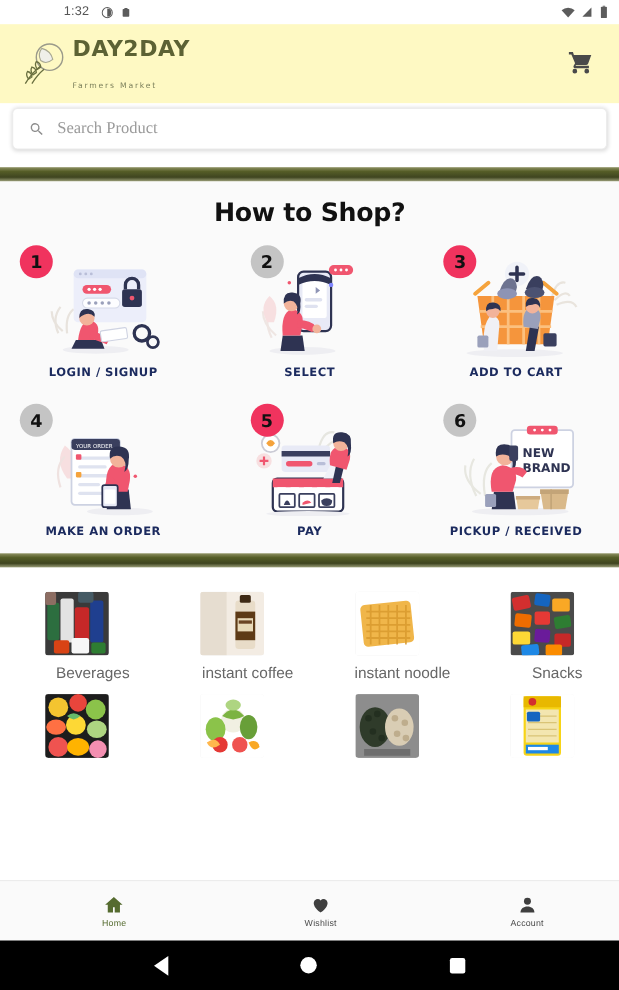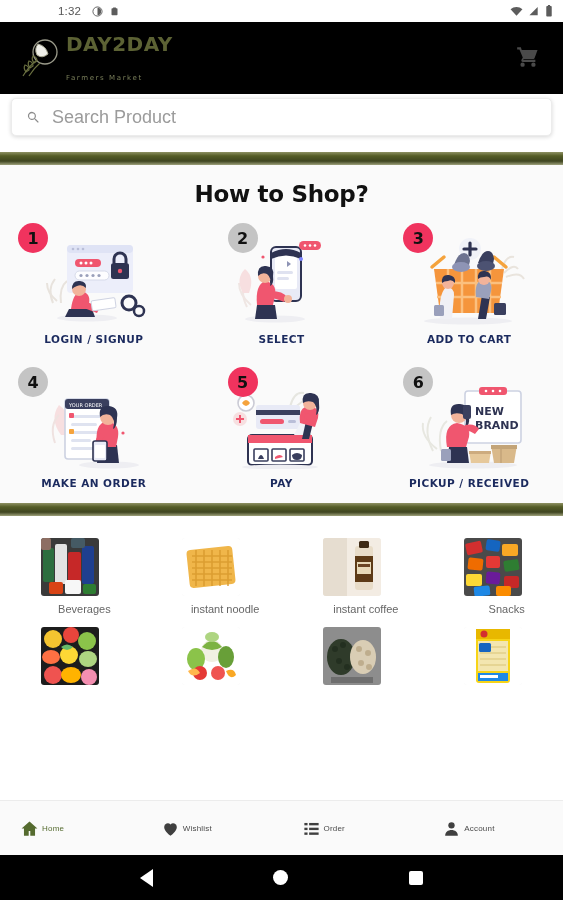--- a/index.html
+++ b/index.html
@@ -17,21 +17,21 @@
     padding:0 10px; background:#ffffff;
   }
   .sb-time { font-size:11.5px; color:#555; letter-spacing:.2px;margin-left:48px; }
   .sb-left-icons { display:flex; align-items:center; gap:7px; margin-left:11px; }
   .sb-right { margin-left:auto; display:flex; align-items:center; gap:5px; }
   .ic { fill:#5c5c5c; display:block; }
 
   
   .appbar {
     height:72px; display:flex; align-items:center;
-    padding:0 22px 0 18px; background:#000000;
+    padding:0 22px 0 18px; background:#fef9c3;
   }
   .logo { display:flex; align-items:center; gap:2px; }
   .logo-mark { width:46px; height:44px; flex:none; }
   .logo-text { display:flex; flex-direction:column; line-height:1; }
   .logo-title {
     font-size:20px; font-weight:700; color:#5c6234;
     letter-spacing:.5px; font-family:"DejaVu Sans", sans-serif;
   }
   .logo-sub {
     font-size:7px; color:#7a7f5a; letter-spacing:1.6px;
@@ -41,23 +41,23 @@
 
   
   .searchwrap { padding:4px 11px 16px; background:#fff; }
   .searchbar {
     height:38px; background:#fff; border-radius:5px;
     border:1px solid #ececec;
     box-shadow:0 1px 4px rgba(0,0,0,.16);
     display:flex; align-items:center; padding:0 14px; gap:11px;
   }
   .searchbar input {
-    border:0; outline:0; flex:1; font-size:18px;
+    border:0; outline:0; flex:1; font-size:15px;
     color:#333; background:transparent;
-    font-family:Liberation Sans, sans-serif;
+    font-family:Liberation Serif, serif;
   }
   .searchbar input::placeholder { color:#9b9b9b; }
 
   
   .band {
     height:13px;
     background:linear-gradient(180deg,#8e9163 0%,#555d27 30%,#3f4520 70%,#9fa27c 100%);
   }
 
   
@@ -103,33 +103,33 @@
   .cat-cell {
     width:25%; display:flex; flex-direction:column;
     align-items:center; padding:8px 2px 4px;
   }
   .cat-thumb {
     width:58px; height:58px; border-radius:3px;
     overflow:hidden; position:relative; background:#f3f3f3;
   }
   .cat-thumb svg { display:block; width:100%; height:100%; }
   .cat-label {
-    font-size:11px; color:#666; margin-top:7px; text-align:center;
+    font-size:14px; color:#666; margin-top:7px; text-align:center;
     font-family:"Liberation Sans", sans-serif;
     padding-left:28px;
   }
 
   
   .bottomnav {
     position:absolute; left:0; right:0; bottom:45px; height:55px;
     background:#fafafa; border-top:1px solid #ececec;
     display:flex; align-items:center;
   }
   .navitem {
-    flex:1; display:flex; flex-direction:row;
+    flex:1; display:flex; flex-direction:column;
     align-items:center; gap:3px; cursor:pointer;margin-left:20px;
   }
   .navitem .nlabel { font-size:8px; color:#4a4a4a; letter-spacing:.2px; }
   .navitem.active .nlabel { color:#556b2f; }
   .nicon { fill:#3f3f3f; display:block; }
   .navitem.active .nicon { fill:#556b2f; }
 
   
   .androidnav {
     position:absolute; left:0; right:0; bottom:0; height:45px;
@@ -479,44 +479,44 @@
           <rect x="0" y="0" width="10" height="12" rx="2" fill="#8d6e63"></rect>
           <rect x="30" y="0" width="14" height="10" rx="2" fill="#455a64"></rect>
         </svg>
       </div>
       <div class="cat-label">Beverages</div>
     </div>
 
     <div class="cat-cell">
       <div class="cat-thumb">
         <svg viewBox="0 0 58 58">
-          <rect width="58" height="58" fill="#ffffff"></rect>
-          <rect x="6" y="10" width="46" height="38" rx="4" fill="#f0b64a" transform="rotate(-6 29 29)"></rect>
-          <g stroke="#d99a2e" stroke-width="1.6" opacity=".85">
-            <path d="M10 18h40M10 24h40M10 30h40M10 36h40M10 42h40"></path>
-            <path d="M14 12v36M22 12v36M30 12v36M38 12v36M46 12v36"></path>
-          </g>
-        </svg>
-      </div>
-      <div class="cat-label">instant noodle</div>
-    </div>
-
-    <div class="cat-cell">
-      <div class="cat-thumb">
-        <svg viewBox="0 0 58 58">
           <rect width="58" height="58" fill="#f3ece3"></rect>
           <rect x="0" y="0" width="24" height="58" fill="#e6ddd0"></rect>
           <rect x="32" y="8" width="18" height="44" rx="3" fill="#e8dcc8"></rect>
           <rect x="32" y="18" width="18" height="26" fill="#5d3a16"></rect>
           <rect x="34" y="24" width="14" height="12" fill="#e8d9b8"></rect>
           <rect x="35" y="26" width="12" height="3" fill="#6b4423"></rect>
           <rect x="36" y="3" width="10" height="7" rx="1.5" fill="#3e2a15"></rect>
         </svg>
       </div>
       <div class="cat-label">instant coffee</div>
+    </div>
+
+    <div class="cat-cell">
+      <div class="cat-thumb">
+        <svg viewBox="0 0 58 58">
+          <rect width="58" height="58" fill="#ffffff"></rect>
+          <rect x="6" y="10" width="46" height="38" rx="4" fill="#f0b64a" transform="rotate(-6 29 29)"></rect>
+          <g stroke="#d99a2e" stroke-width="1.6" opacity=".85">
+            <path d="M10 18h40M10 24h40M10 30h40M10 36h40M10 42h40"></path>
+            <path d="M14 12v36M22 12v36M30 12v36M38 12v36M46 12v36"></path>
+          </g>
+        </svg>
+      </div>
+      <div class="cat-label">instant noodle</div>
     </div>
 
     <div class="cat-cell">
       <div class="cat-thumb">
         <svg viewBox="0 0 58 58">
           <rect width="58" height="58" fill="#4a4a4a"></rect>
           <rect x="2" y="4" width="16" height="12" rx="2" fill="#d32f2f" transform="rotate(-12 10 10)"></rect>
           <rect x="22" y="2" width="14" height="11" rx="2" fill="#1565c0" transform="rotate(8 29 8)"></rect>
           <rect x="38" y="6" width="16" height="12" rx="2" fill="#f9a825"></rect>
           <rect x="4" y="20" width="15" height="12" rx="2" fill="#ef6c00" transform="rotate(6 11 26)"></rect>
@@ -623,31 +623,20 @@
     <span class="nlabel">Home</span>
   </div>
   <div class="navitem">
     <svg class="nicon" width="19" height="19" viewBox="0 0 24 24">
       <path d="M12 21s-8-5.2-8-11a4.6 4.6 0 018-3 4.6 4.6 0 018 3c0 5.8-8 11-8 11z"></path>
     </svg>
     <span class="nlabel">Wishlist</span>
   </div>
   <div class="navitem">
     <svg class="nicon" width="19" height="19" viewBox="0 0 24 24">
-      <rect x="3" y="5" width="4" height="3"></rect>
-        <rect x="9" y="5" width="12" height="3"></rect>
-      <rect x="3" y="11" width="4" height="3"></rect>
-        <rect x="9" y="11" width="12" height="3"></rect>
-      <rect x="3" y="17" width="4" height="3"></rect>
-        <rect x="9" y="17" width="12" height="3"></rect>
-    </svg>
-    <span class="nlabel">Order</span>
-  </div>
-  <div class="navitem">
-    <svg class="nicon" width="19" height="19" viewBox="0 0 24 24">
       <circle cx="12" cy="8" r="4"></circle>
       <path d="M4 21c0-4.4 3.6-7 8-7s8 2.6 8 7z"></path>
     </svg>
     <span class="nlabel">Account</span>
   </div>
 </div>
 
 <div class="androidnav">
   <div class="nav-back"></div>
   <div class="nav-home"></div>

